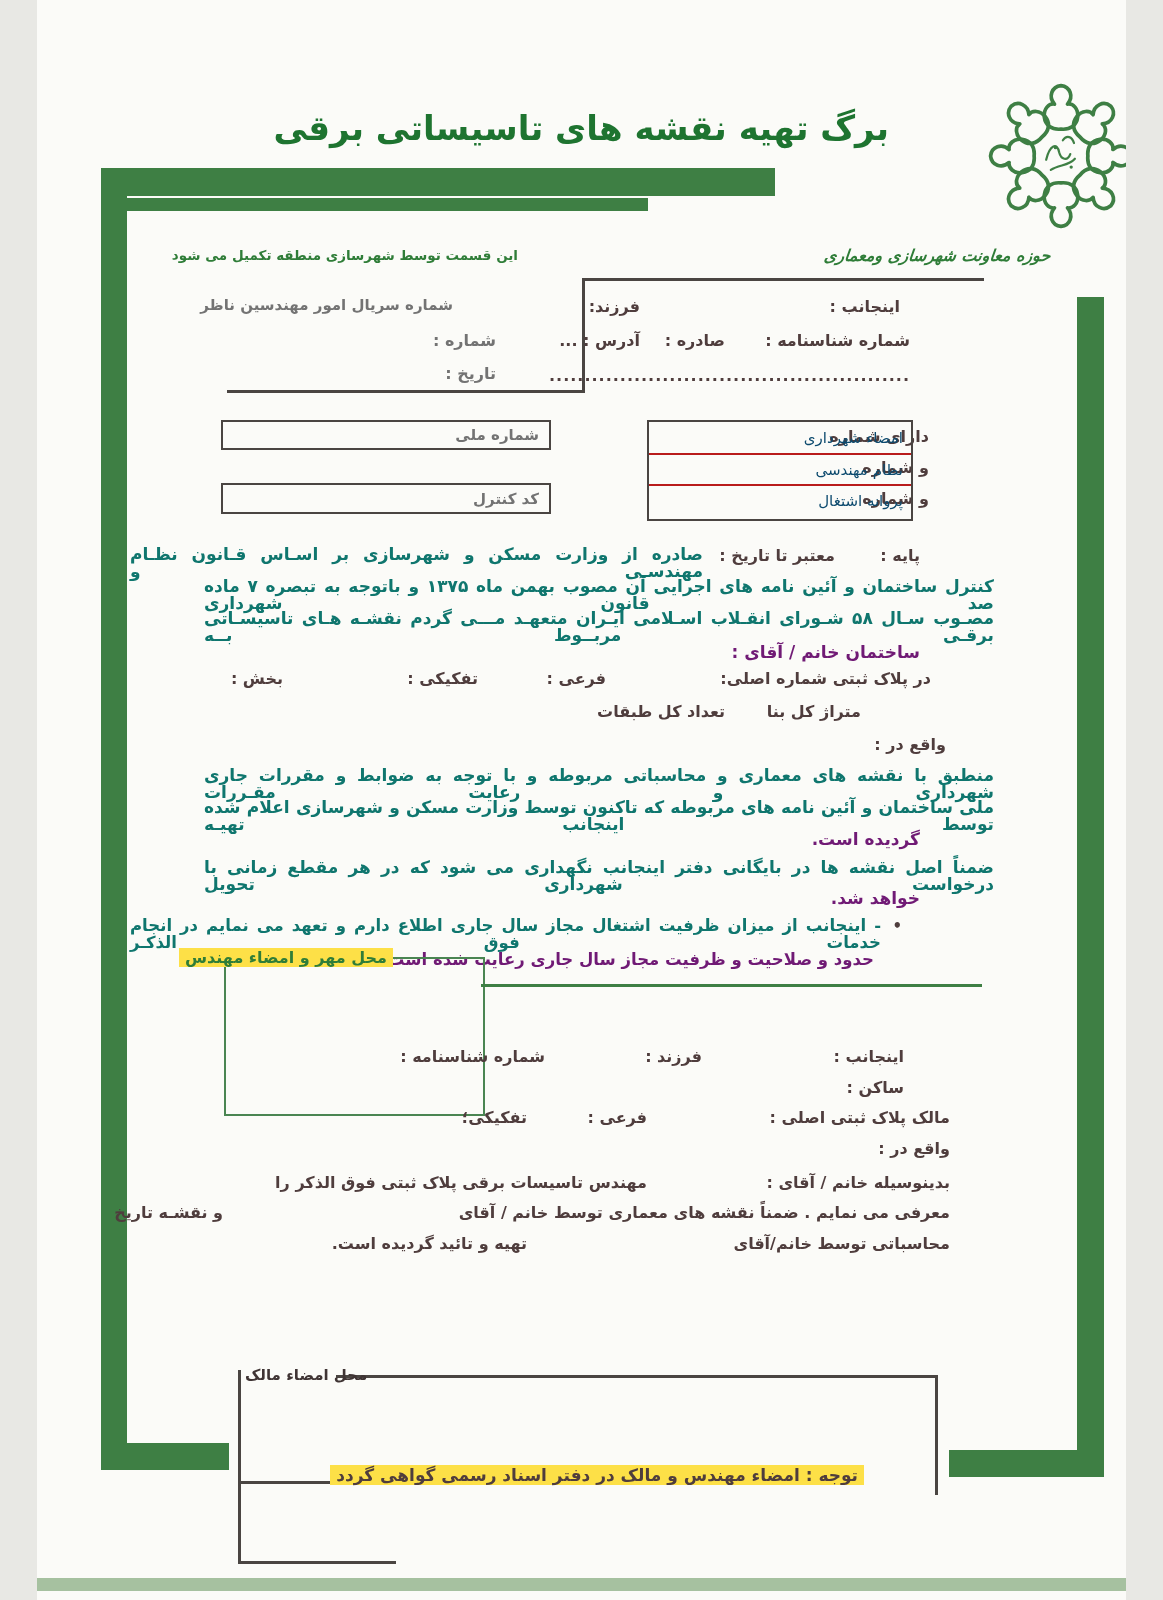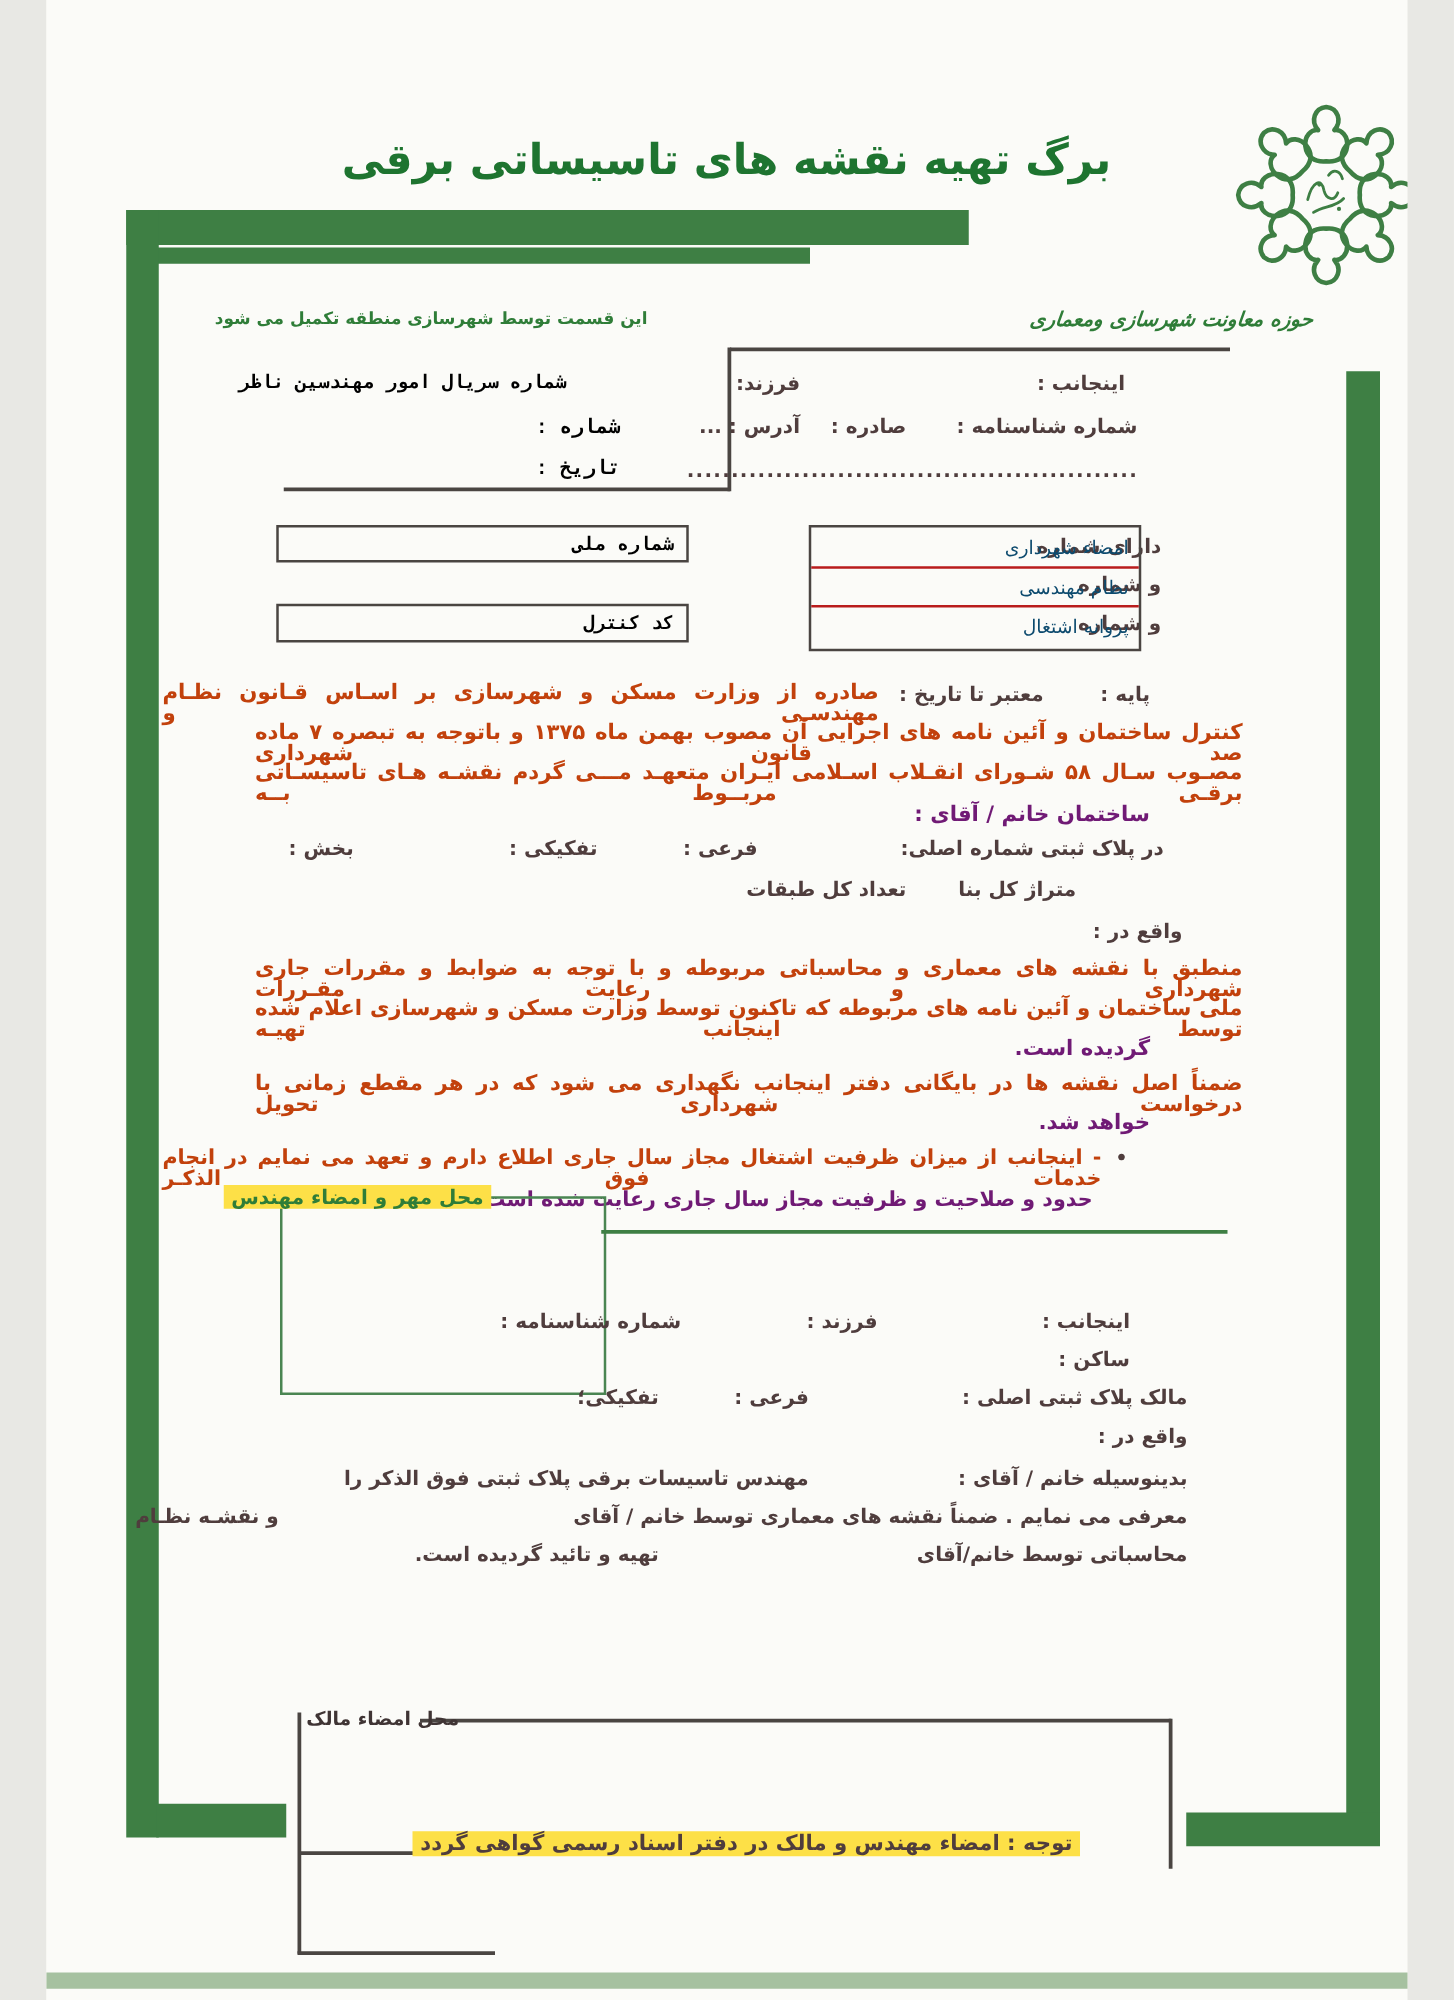--- a/index.html
+++ b/index.html
@@ -4,26 +4,26 @@
 <style>
   html,body{margin:0;padding:0;background:#e8e8e4;}
   #canvas{
     position:relative;width:1089px;height:1600px;margin:0 auto;
     background:#fbfbf8;overflow:hidden;
     font-family:"DejaVu Sans","Liberation Sans",sans-serif;
     direction:rtl;
   }
   .abs{position:absolute;}
   .t{font-weight:bold;color:#4f3d3d;font-size:16px;white-space:nowrap;}
-  .maroon{color:#000000;font-family:Liberation Mono, monospace;}
+  .maroon{color:#737373;}
   .greentx{color:#2f7d38;}
   .bar{background:#3e7f44;}
   .jline{
     direction:rtl;text-align:justify;text-align-last:justify;
-    font-weight:bold;color:#c2410c;font-size:17px;line-height:1;
+    font-weight:bold;color:#0f766e;font-size:17px;line-height:1;
   }
   .rline{direction:rtl;text-align:right;font-weight:bold;color:#701a75;font-size:17px;white-space:nowrap;}
   .blk-line{background:#4a4542;}
   .box{border:2px solid #4a4542;background:transparent;}
   .stamp-row{height:31px;display:flex;align-items:center;padding-right:8px;box-sizing:border-box;}
   .stamp-row+.stamp-row{border-top:2px solid #b91c1c;}
   .stamp-row span{font-weight:normal;color:#0c4a6e;font-size:15px;}
   .idbox{display:flex;align-items:center;justify-content:flex-start;padding-right:10px;box-sizing:border-box;}
   .dept{font-style:italic;transform:skewX(-6deg);}
   .dots{overflow:hidden;display:inline-block;vertical-align:middle;}
@@ -146,21 +146,21 @@
   <div class="abs t" style="right:424px;top:1047px;">فرزند :</div>
   <div class="abs t" style="right:581px;top:1047px;">شماره شناسنامه :</div>
   <div class="abs t" style="right:222px;top:1078px;">ساکن :</div>
   <div class="abs t" style="right:176px;top:1108px;">مالک پلاک ثبتی اصلی :</div>
   <div class="abs t" style="right:479px;top:1108px;">فرعی :</div>
   <div class="abs t" style="right:599px;top:1108px;">تفکیکی؛</div>
   <div class="abs t" style="right:176px;top:1139px;">واقع در :</div>
   <div class="abs t" style="right:176px;top:1173px;">بدینوسیله خانم / آقای :</div>
   <div class="abs t" style="right:479px;top:1173px;">مهندس تاسیسات برقی پلاک ثبتی فوق الذکر را</div>
   <div class="abs t" style="right:176px;top:1203px;">معرفی می نمایم . ضمناً نقشه های معماری توسط خانم / آقای</div>
-  <div class="abs t" style="right:903px;top:1203px;">و نقشـه نظـام</div>
+  <div class="abs t" style="right:903px;top:1203px;">و نقشـه تاریخ</div>
   <div class="abs t" style="right:176px;top:1234px;">محاسباتی توسط خانم/آقای</div>
   <div class="abs t" style="right:599px;top:1234px;">تهیه و تائید گردیده است.</div>
 
   <div class="abs blk-line" style="left:299px;top:1375px;width:601px;height:3px;"></div>
   <div class="abs blk-line" style="left:201px;top:1370px;width:3px;height:193px;"></div>
   <div class="abs blk-line" style="left:898px;top:1375px;width:3px;height:120px;"></div>
   <div class="abs blk-line" style="left:201px;top:1561px;width:158px;height:3px;"></div>
   <div class="abs t" style="left:208px;top:1366px;font-size:15px;color:#3f3434;">محل امضاء مالک</div>
 
   <div class="abs blk-line" style="left:203px;top:1481px;width:162px;height:3px;"></div>

